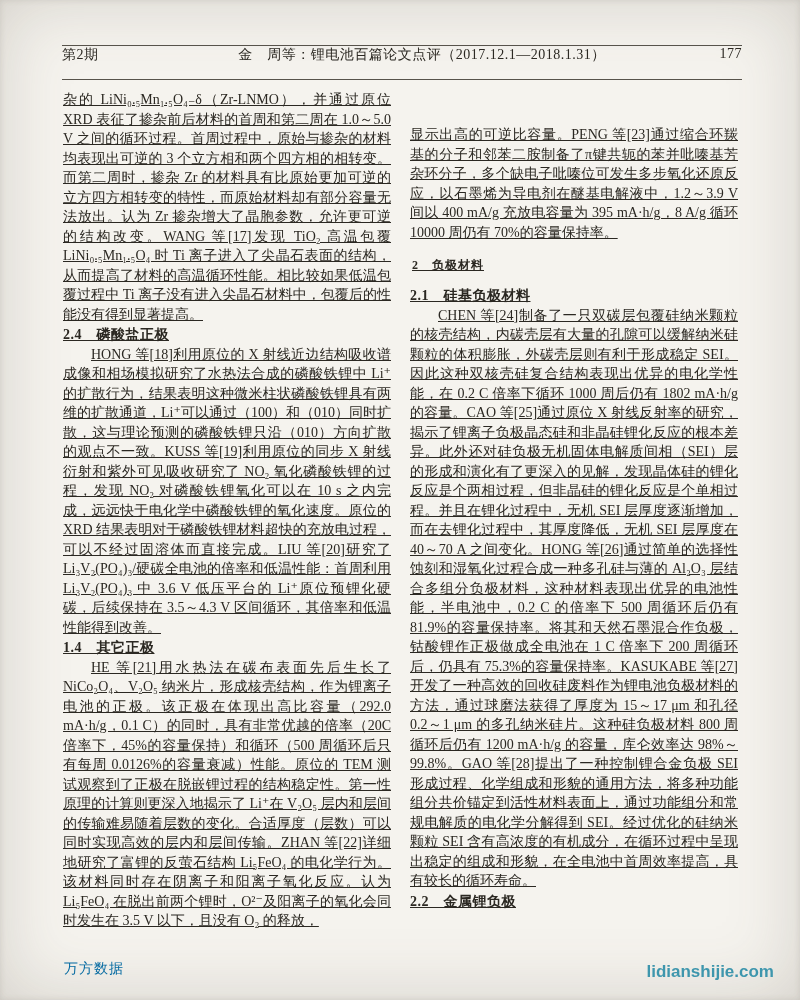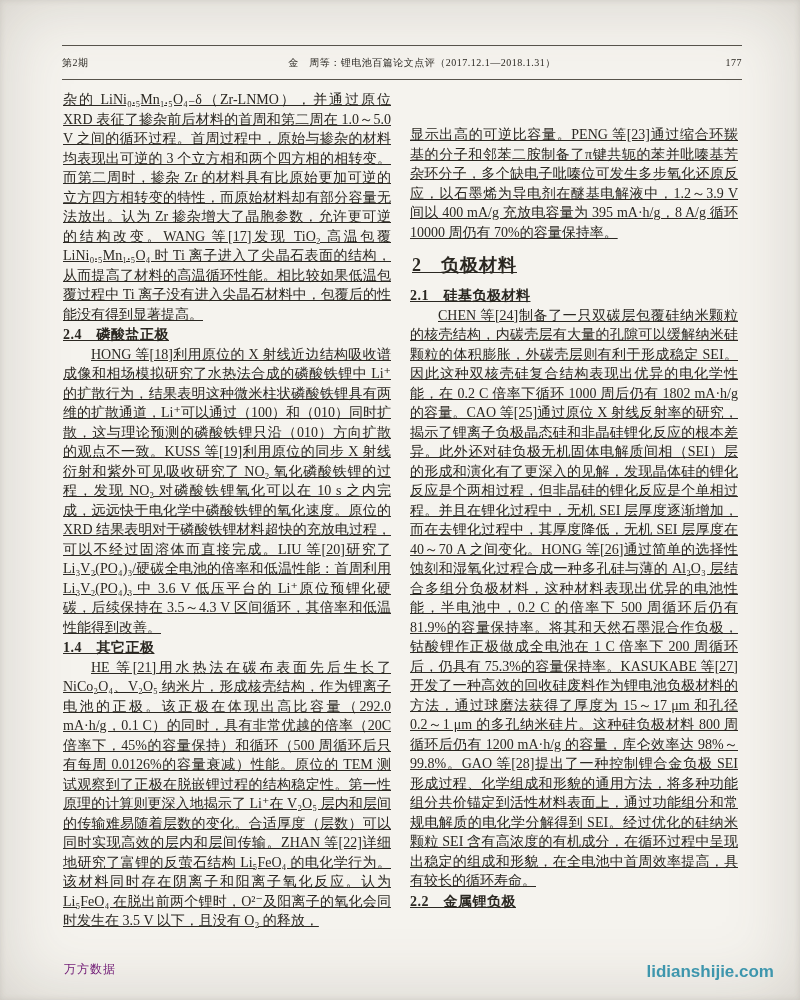--- a/index.html
+++ b/index.html
@@ -16,22 +16,22 @@
     color: #2b2822;
     overflow: hidden;
   }
   
   .runhead {
     position: absolute;
     top: 45px; left: 62px; right: 58px;
     height: 33px;
     border-top: 1.5px solid #57534b;
     border-bottom: 1.5px solid #57534b;
-    display: flex; align-items: center;
-    font-size: 10px;
+    display: flex; 
+    font-size: 14px;
     letter-spacing: 0.5px;
   }
   .runhead .issue { flex: 0 0 auto; width: 110px; text-align: left; }
   .runhead .rtitle { flex: 1 1 auto; text-align: center; }
   .runhead .pageno { flex: 0 0 auto; width: 70px; text-align: right; }
 
   
   .col {
     position: absolute;
     top: 90px;
@@ -53,32 +53,32 @@
   }
   .para.cont { text-indent: 0; }
 
   .h3 {
     font-weight: bold;
     margin: 1px 0 0 0;
     letter-spacing: 0.5px;
   }
   .h1 {
     font-weight: bold;
-    font-size: 18px;
+    font-size: 12px;
     line-height: 24px;
     margin: 11px 0 9px 2px;
     letter-spacing: 1px;
   }
 
   
   .watermark {
     position: absolute;
     left: 64px; bottom: 22px;
-    font-size: 12px;
-    color: #701a75;
+    font-size: 14px;
+    color: #0369a1;
     letter-spacing: 1px;
   }
   .site-url {
     position: absolute;
     right: 26px; bottom: 18px;
     font-size: 17px;
     font-family: "Liberation Sans", "DejaVu Sans", sans-serif;
     font-weight: bold;
     color: #3e96ad;
   }

